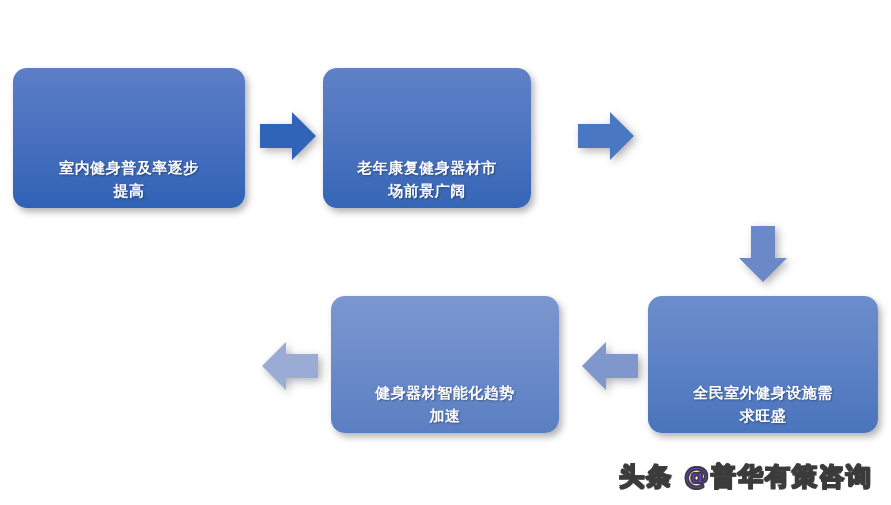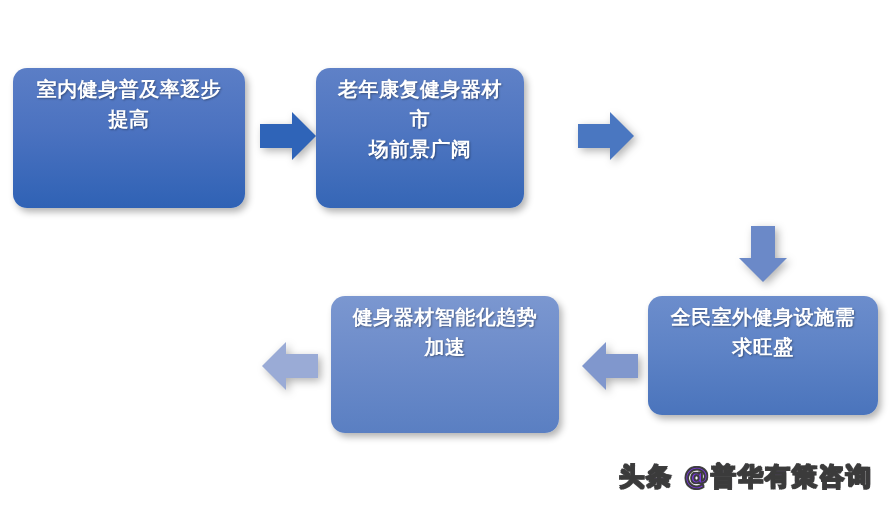--- a/index.html
+++ b/index.html
@@ -21,44 +21,44 @@
     width: 891px;
     height: 505px;
   }
 
   
   .node {
     position: absolute;
     border-radius: 14px;
     box-sizing: border-box;
     display: flex;
-    align-items: flex-start;
+    align-items: flex-end;
     justify-content: center;
     text-align: center;
     color: #ffffff;
     font-weight: bold;
-    font-size: 20px;
+    font-size: 15px;
     line-height: 1.5;
     letter-spacing: 0.5px;
     padding: 6px 14px;
     box-shadow: 3px 4px 7px rgba(0,0,0,0.30);
     text-shadow: 1px 1px 2px rgba(0,0,0,0.35);
   }
   .node .node-text {
     display: block;
     white-space: pre-line;
   }
 
   
   #node-1 { left: 13px;  top: 68px;  width: 232px; height: 140px; }
-  #node-2 { left: 316px; top: 68px;  width: 208px; height: 140px; }
+  #node-2 { left: 323px; top: 68px;  width: 208px; height: 140px; }
   #node-3 { left: 648px; top: 68px;  width: 230px; height: 140px; }
   #node-4 { left: 13px;  top: 296px; width: 232px; height: 137px; }
   #node-5 { left: 331px; top: 296px; width: 228px; height: 137px; }
-  #node-6 { left: 648px; top: 296px; width: 230px; height: 119px; }
+  #node-6 { left: 648px; top: 296px; width: 230px; height: 137px; }
 
   
   #node-1 { background: linear-gradient(180deg, #5b7ec6 0%, #4b72c0 45%, #2f62b5 100%); }
   #node-2 { background: linear-gradient(180deg, #5f81c7 0%, #4f76c1 45%, #3566b6 100%); }
   #node-3 { background: linear-gradient(180deg, #6487c9 0%, #557bc3 45%, #3c6bb8 100%); }
   #node-6 { background: linear-gradient(180deg, #6c8dcc 0%, #5e83c6 45%, #4a74bc 100%); }
   #node-5 { background: linear-gradient(180deg, #7b97d0 0%, #6d8cca 45%, #5a7fc2 100%); }
   #node-4 { background: linear-gradient(180deg, #92a6d4 0%, #879dd0 45%, #7b93cb 100%); }
 
   

